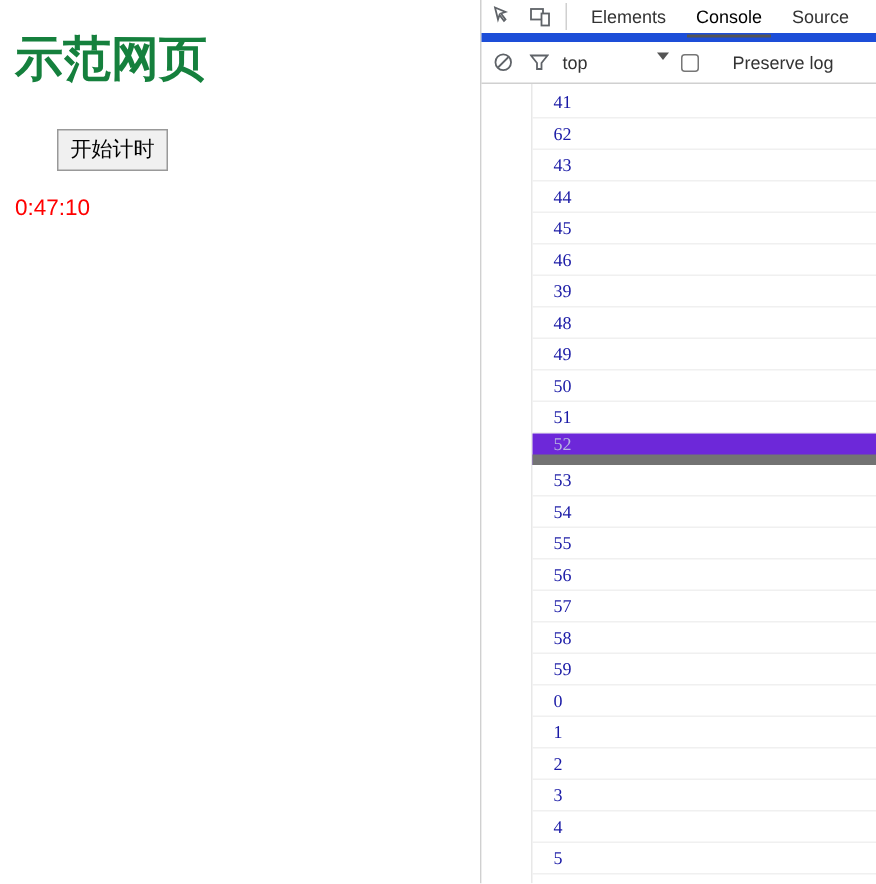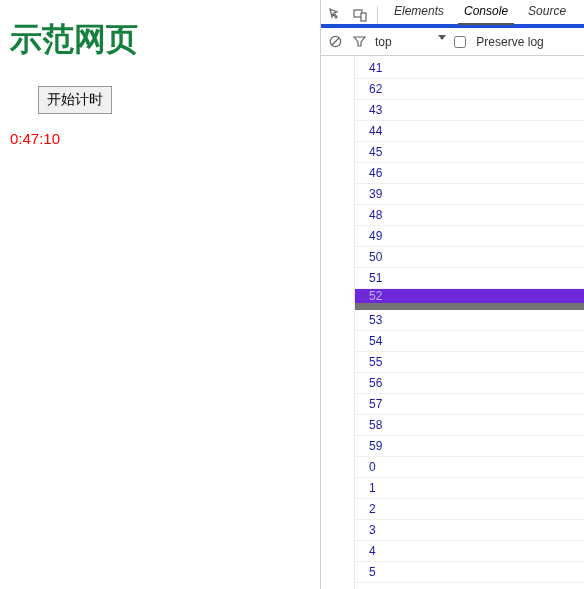--- a/index.html
+++ b/index.html
@@ -48,26 +48,25 @@
       flex: 1;
       border-left: 1px solid #d0d0d0;
       display: flex;
       flex-direction: column;
       font-size: 12px;
       font-family: "Segoe UI", Arial, sans-serif;
       background: #fff;
     }
     .dt-tabs {
       display: flex;
-      align-items: flex-end;
-      border-bottom: 4px solid #1d4ed8;
+      align-items: center;
+      border-bottom: 6px solid #1d4ed8;
       height: 28px;
       padding-left: 6px;
       gap: 0;
-      font-style: italic;
     }
     .dt-tab-icon {
       width: 18px;
       height: 18px;
       display: inline-flex;
       align-items: center;
       justify-content: center;
       margin-right: 6px;
       color: #5f6368;
     }
@@ -123,21 +122,21 @@
     }
     .dt-context .tri {
       width: 0; height: 0;
       border-left: 4px solid transparent;
       border-right: 4px solid transparent;
       border-top: 5px solid #555;
     }
     .dt-preserve {
       display: inline-flex;
       align-items: center;
-      gap: 10px;
+      gap: 22px;
       color: #333;
     }
     .dt-preserve input {
       width: 12px; height: 12px;
     }
 
     .console-body {
       flex: 1;
       overflow: hidden;
       display: flex;
@@ -150,21 +149,21 @@
     .log-col {
       flex: 1;
       padding-top: 2px;
     }
     .log-row {
       display: flex;
       align-items: center;
       height: 21px;
       border-bottom: 1px solid #f0f0f0;
       padding-left: 14px;
-      font-family: Liberation Sans, sans-serif;
+      font-family: Liberation Serif, serif;
       font-size: 12px;
     }
     .log-row .val {
       color: #1a1aa6;
     }
     .log-row.smudged {
       background: #6d28d9;
       border-bottom: 7px solid #737373;
     }
     .log-row.smudged .val {

